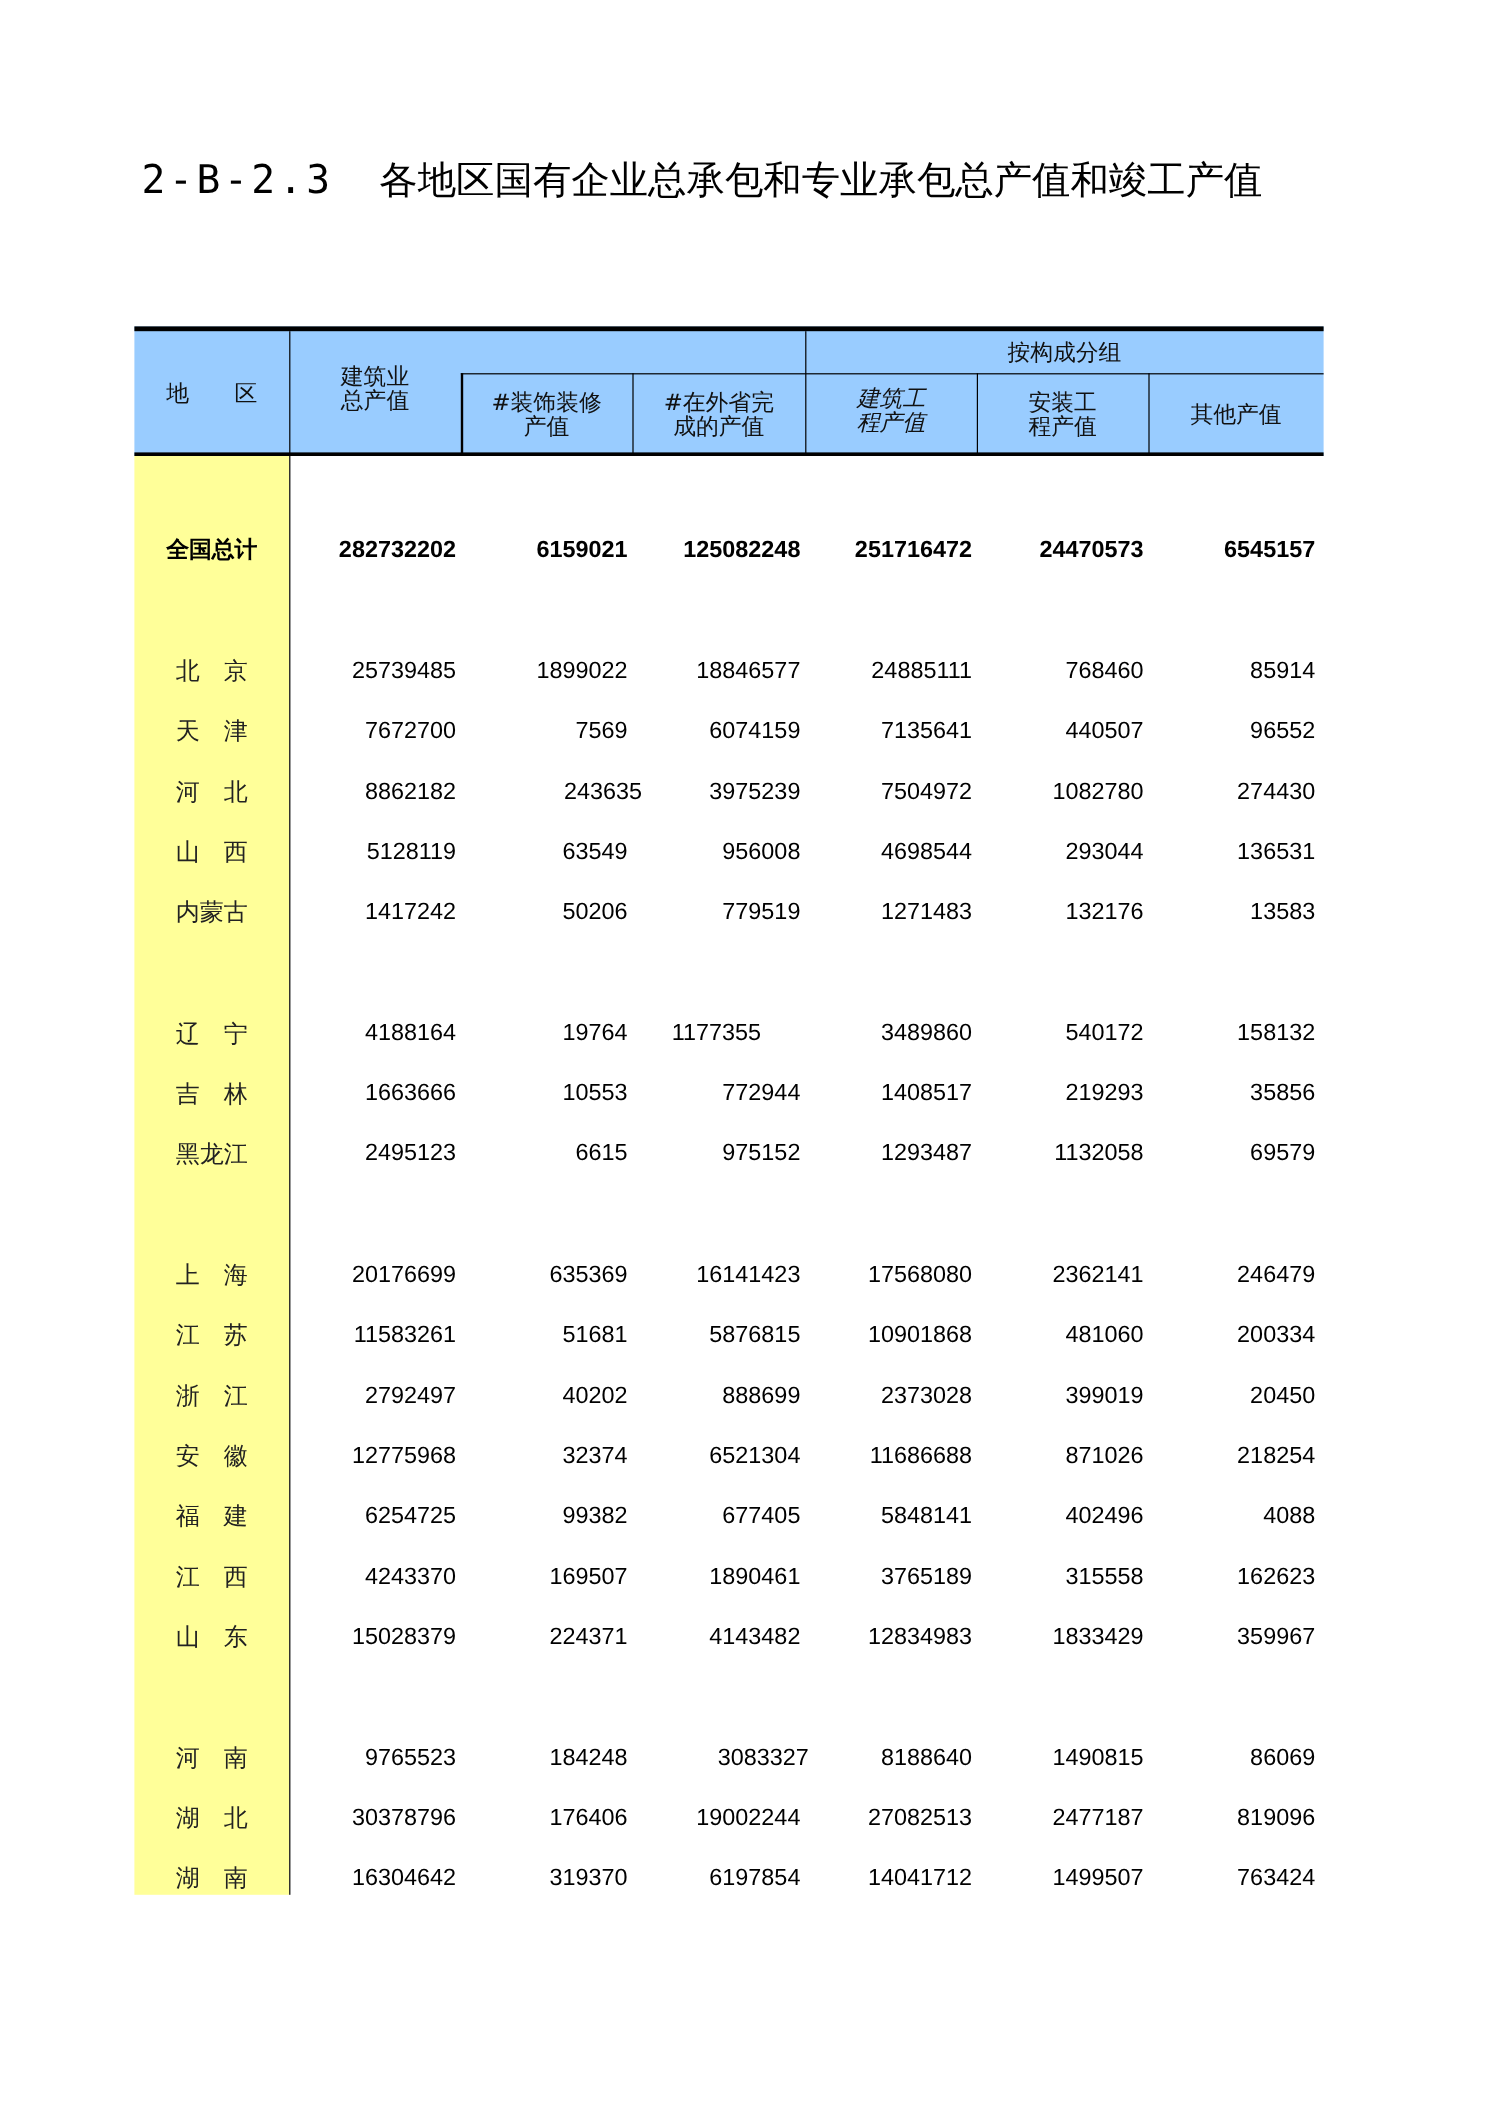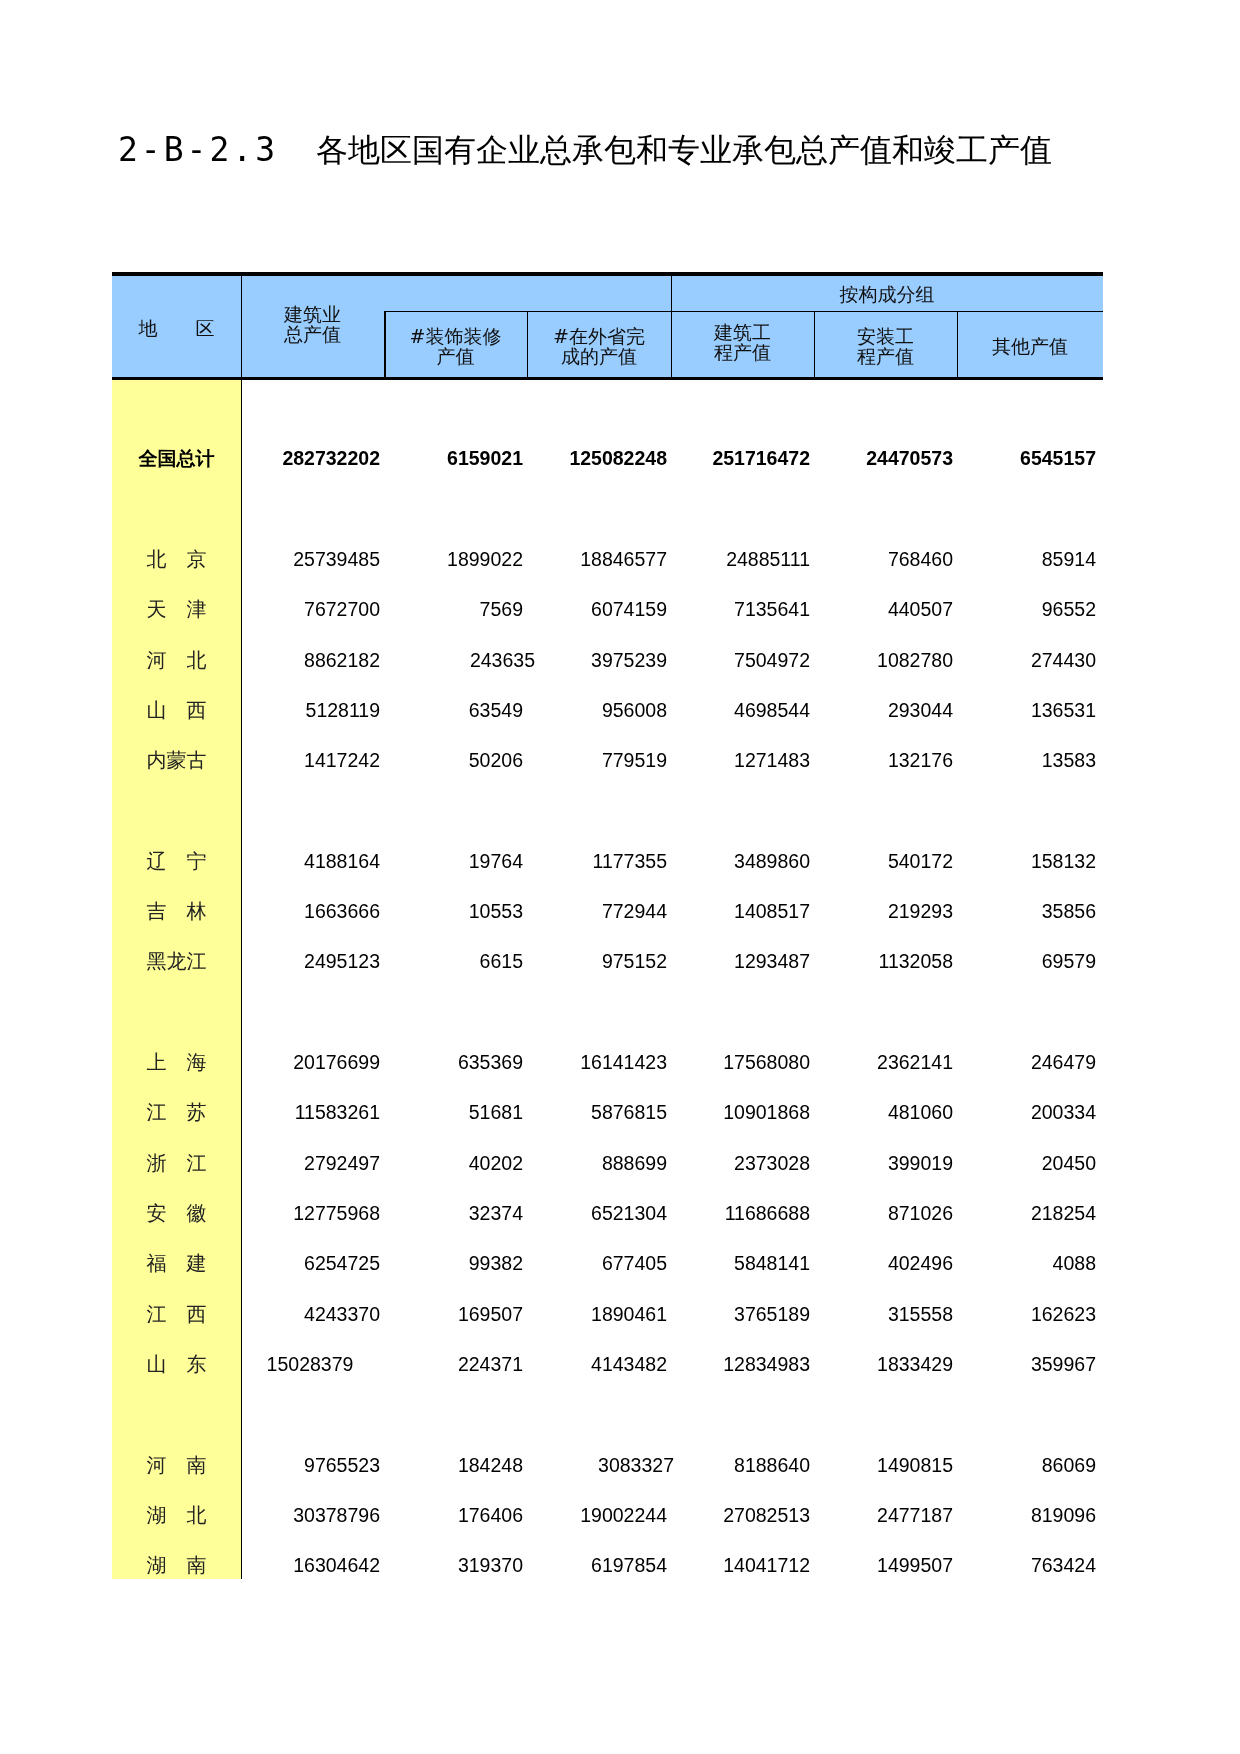--- a/index.html
+++ b/index.html
@@ -56,21 +56,21 @@
     </div>
     <div class="hcell" style="left:415px; top:35px; width:144px; height:69px; flex-direction:column;">
       <span>#在外省完</span>
       <span>成的产值</span>
     </div>
     <div class="hcell" style="left:272px; top:35px; width:143px; height:69px; flex-direction:column;">
       <span>#装饰装修</span>
       <span>产值</span>
     </div>
     <div class="hcell" style="left:559px; top:0; width:432px; height:35px;">按构成分组</div>
-    <div class="hcell" style="left:559px; top:35px; width:143px; height:62px; flex-direction:column;">
+    <div class="hcell" style="left:559px; top:35px; width:143px; height:62px; flex-direction:column;font-style:italic;">
       <span>建筑工</span>
       <span>程产值</span>
     </div>
     <div class="hcell" style="left:702px; top:35px; width:143px; height:69px; flex-direction:column;">
       <span>安装工</span>
       <span>程产值</span>
     </div>
     <div class="hcell" style="left:845px; top:35px; width:146px; height:69px;">其他产值</div>
   </div>
 </div>
@@ -130,21 +130,21 @@
       <div class="num" style="left: 271px;">50206</div>
       <div class="num" style="left: 415px;">779519</div>
       <div class="num" style="left: 558px;">1271483</div>
       <div class="num" style="left: 701px;">132176</div>
       <div class="num" style="left: 844px;">13583</div>
     </div>
     <div class="row" style="top: 846px;">
       <div class="region">辽　宁</div>
       <div class="num" style="left: 128px;">4188164</div>
       <div class="num" style="left: 271px;">19764</div>
-      <div class="num" style="left: 415px;">1177355</div>
+      <div class="num" style="left: 415px; text-align: center;">1177355</div>
       <div class="num" style="left: 558px;">3489860</div>
       <div class="num" style="left: 701px;">540172</div>
       <div class="num" style="left: 844px;">158132</div>
     </div>
     <div class="row" style="top: 896px;">
       <div class="region">吉　林</div>
       <div class="num" style="left: 128px;">1663666</div>
       <div class="num" style="left: 271px;">10553</div>
       <div class="num" style="left: 415px;">772944</div>
       <div class="num" style="left: 558px;">1408517</div>
@@ -209,21 +209,21 @@
       <div class="region">江　西</div>
       <div class="num" style="left: 128px;">4243370</div>
       <div class="num" style="left: 271px;">169507</div>
       <div class="num" style="left: 415px;">1890461</div>
       <div class="num" style="left: 558px;">3765189</div>
       <div class="num" style="left: 701px;">315558</div>
       <div class="num" style="left: 844px;">162623</div>
     </div>
     <div class="row" style="top: 1349px;">
       <div class="region">山　东</div>
-      <div class="num" style="left: 128px; text-align: center;">15028379</div>
+      <div class="num" style="left: 128px;">15028379</div>
       <div class="num" style="left: 271px;">224371</div>
       <div class="num" style="left: 415px;">4143482</div>
       <div class="num" style="left: 558px;">12834983</div>
       <div class="num" style="left: 701px;">1833429</div>
       <div class="num" style="left: 844px;">359967</div>
     </div>
     <div class="row" style="top: 1450px;">
       <div class="region">河　南</div>
       <div class="num" style="left: 128px;">9765523</div>
       <div class="num" style="left: 271px;">184248</div>

